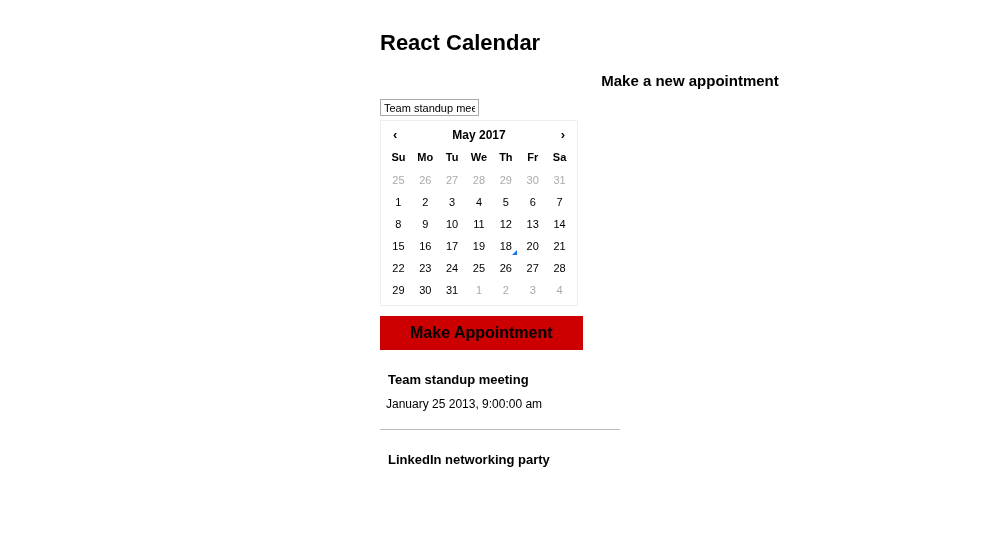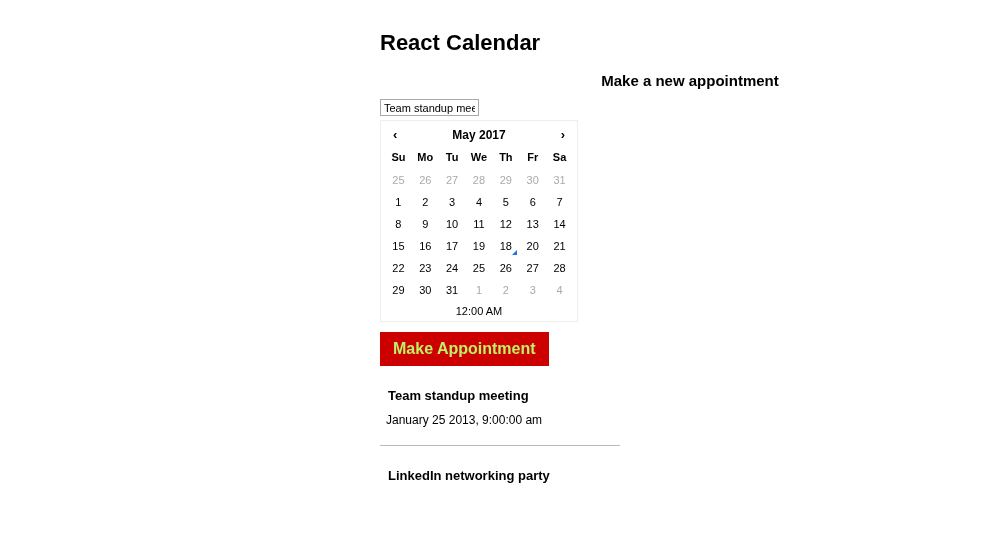--- a/index.html
+++ b/index.html
@@ -97,25 +97,25 @@
       border-bottom: 5px solid #1a73e8;
     }
     .dp-time {
       text-align: center;
       font-size: 11px;
       padding-top: 4px;
     }
     .make-btn {
       display: inline-block;
       background: #c00;
-      color: #bef264;
+      color: #000000;
       font-size: 16px;
       font-weight: 700;
       border: none;
-      padding: 8px 13px;
+      padding: 8px 30px;
       margin-top: 10px;
       cursor: pointer;
       font-family: Arial, Helvetica, sans-serif;
     }
     .appt-block {
       margin-top: 22px;
     }
     .appt-title {
       font-size: 13px;
       font-weight: 700;
@@ -191,21 +191,20 @@
         <div class="dp-day">27</div>
         <div class="dp-day">28</div>
         <div class="dp-day">29</div>
         <div class="dp-day">30</div>
         <div class="dp-day">31</div>
         <div class="dp-day outside">1</div>
         <div class="dp-day outside">2</div>
         <div class="dp-day outside">3</div>
         <div class="dp-day outside">4</div>
       </div>
-    <div class="dp-time">12:00 AM</div>
   </div>
 
   <button class="make-btn">Make Appointment</button>
 
   <div id="appt-list">
       <div class="appt-block">
         <div class="appt-title">Team standup meeting</div>
         <div class="appt-date">January 25 2013, 9:00:00 am</div>
       </div>
       <hr class="sep">

